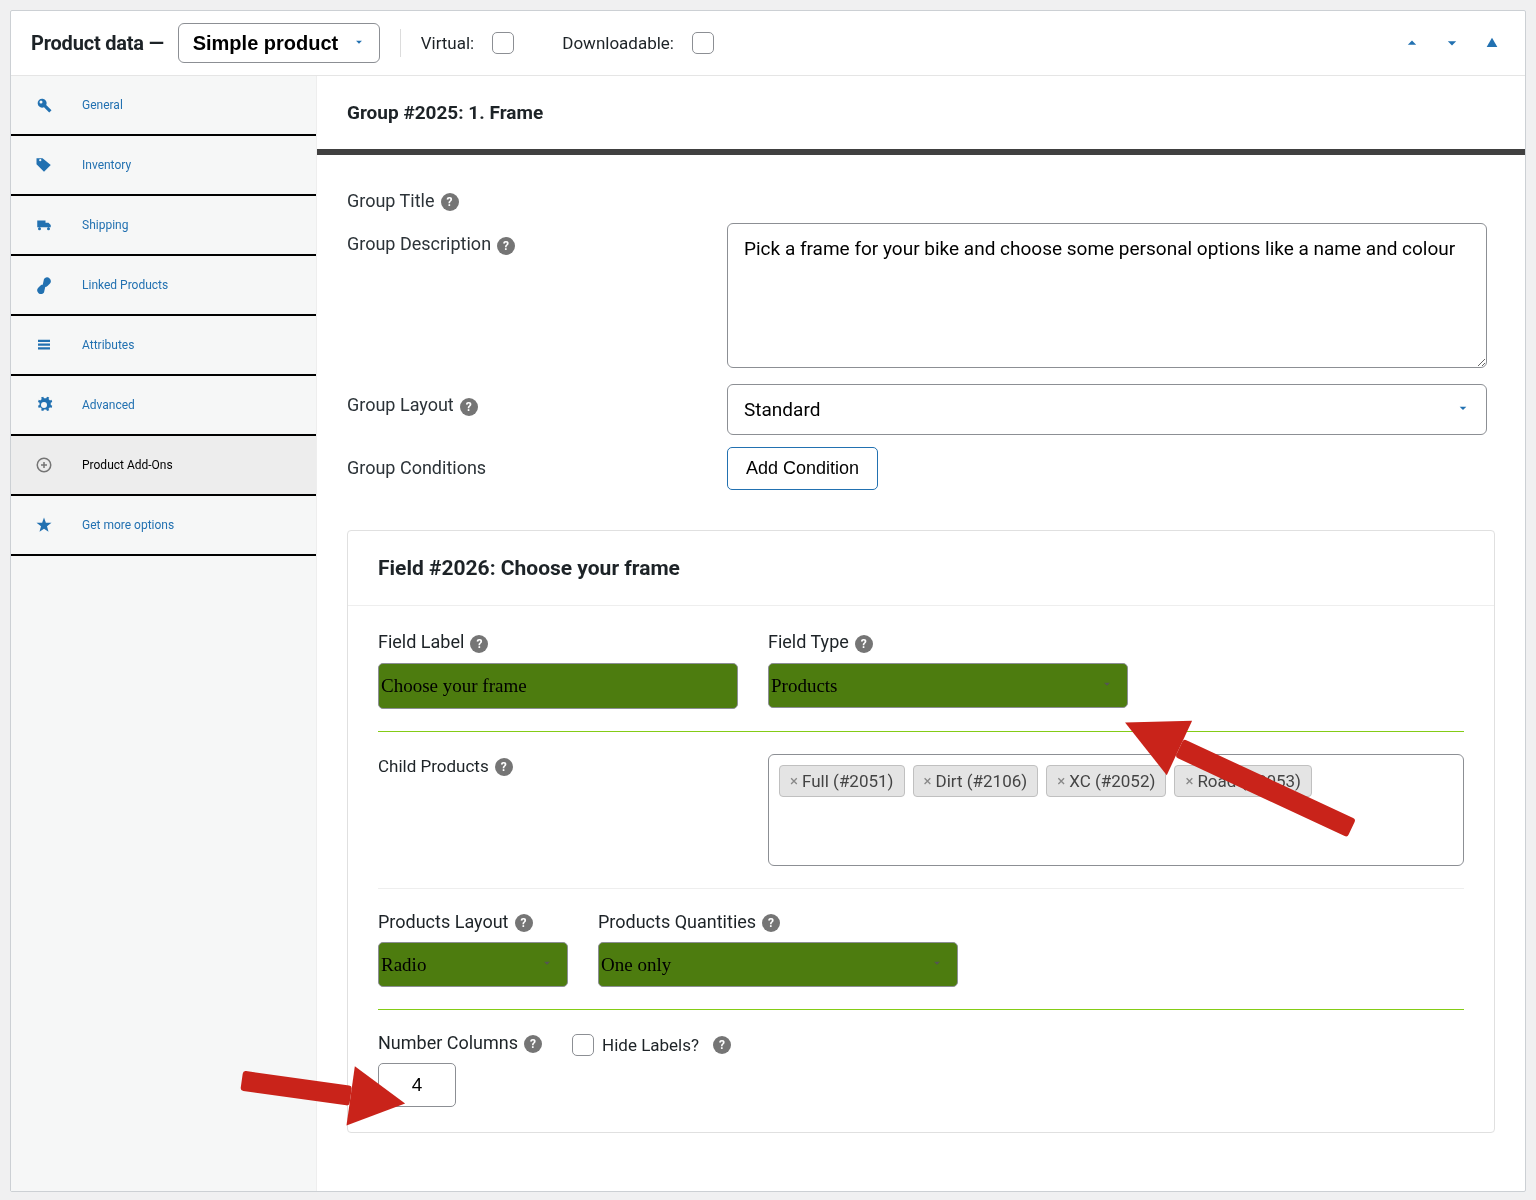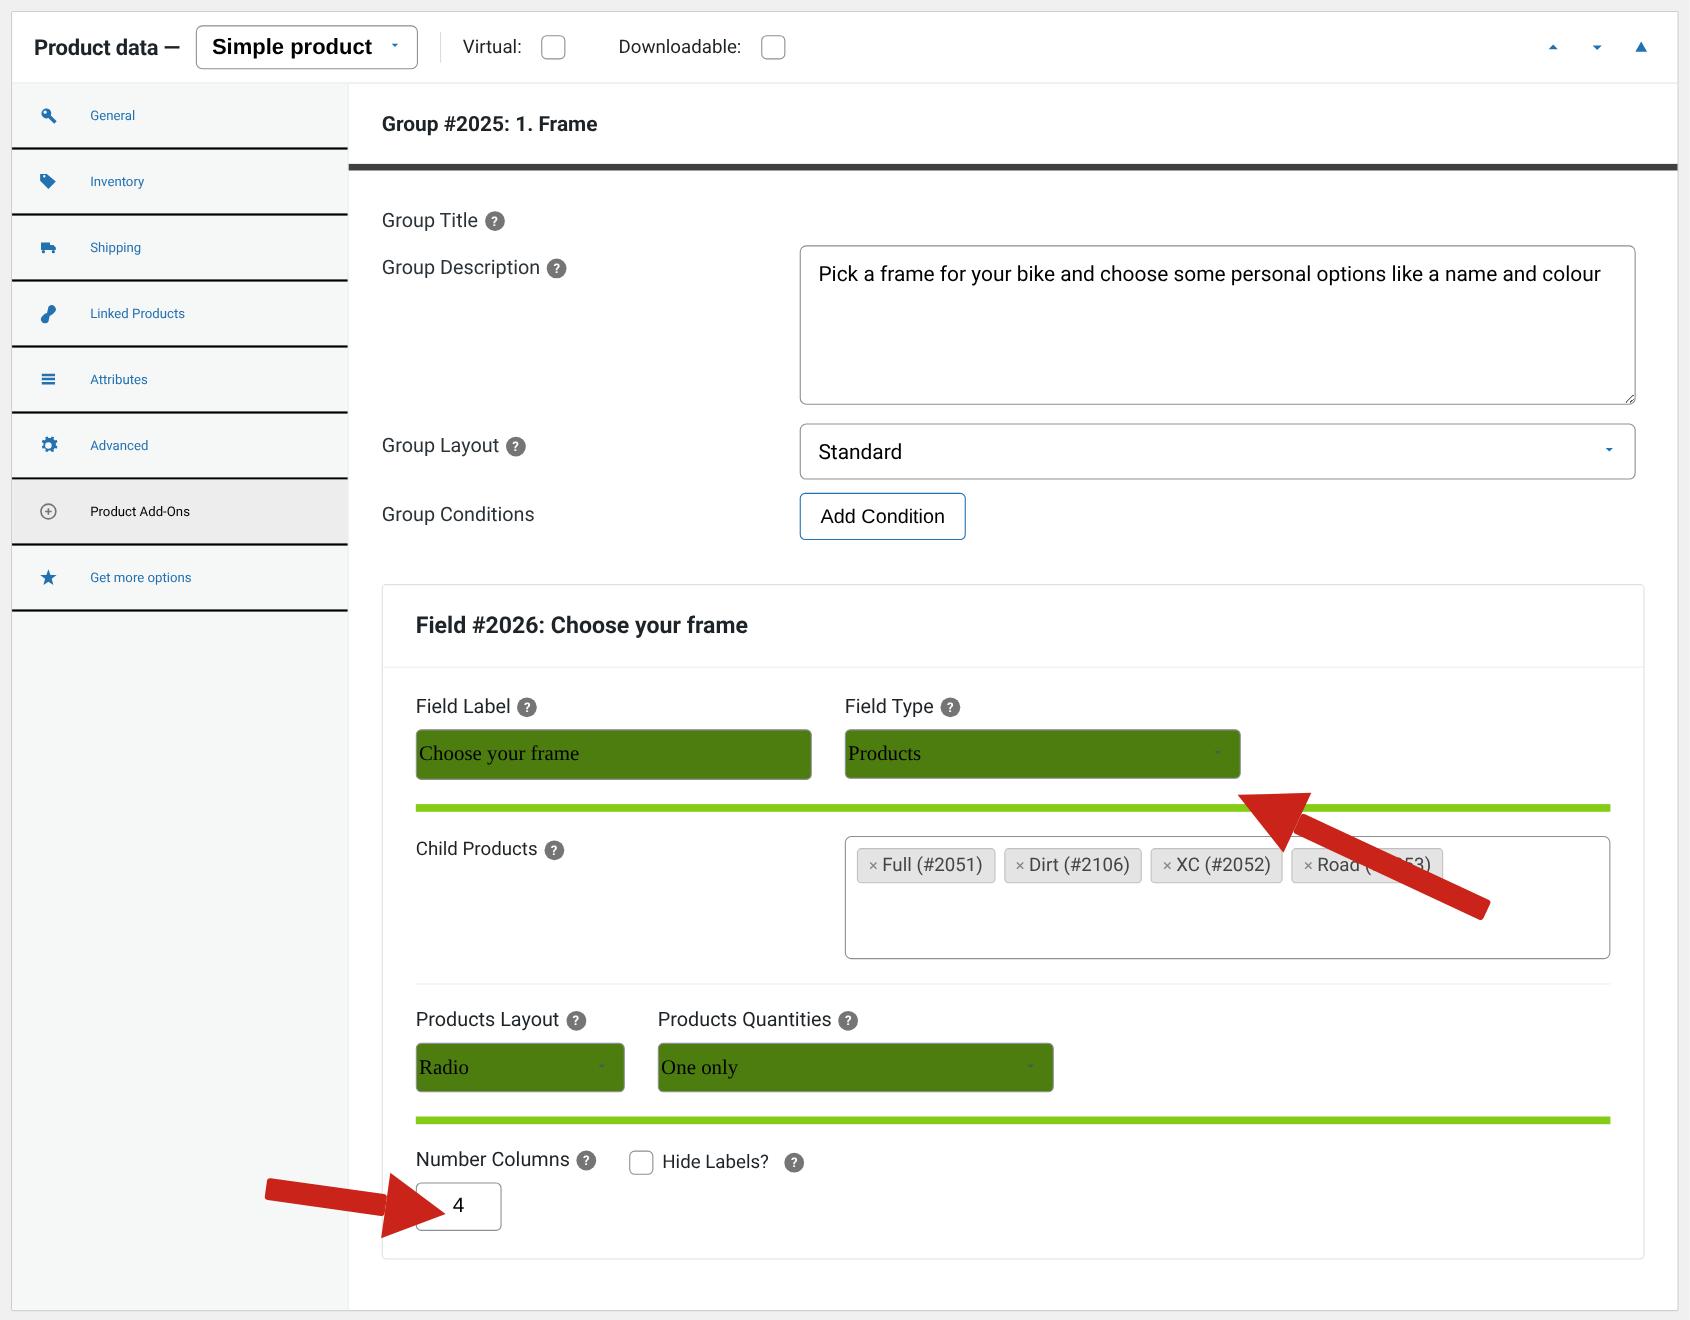--- a/index.html
+++ b/index.html
@@ -37,21 +37,21 @@
 .txtarea{min-height:145px;resize:both}
 .selbig{appearance:none;-webkit-appearance:none;padding-right:40px}
 .selwrap{position:relative;display:block;max-width:760px}
 .selwrap .caret{position:absolute;right:16px;top:50%;transform:translateY(-50%);pointer-events:none;color:#2271b1}
 .btn-outline{display:inline-block;padding:10px 18px;border:1.5px solid #2271b1;color:#000000;border-radius:5px;background:#fff;font-size:18px;cursor:pointer}
 
 
 .fieldbox{border:1px solid #e0e0e0;border-radius:4px;padding:0;margin:40px 0 0 0}
 .fieldbox .fb-head{padding:25px 30px;font-weight:700;font-size:21px;border-bottom:1px solid #eee}
 .fieldbox .fb-body{padding:25px 30px}
-.two-col{display:flex;gap:30px;border-bottom:7px solid #84cc16;padding-bottom:22px;margin-bottom:22px}
+.two-col{display:flex;gap:30px;border-bottom:1px solid #84cc16;padding-bottom:22px;margin-bottom:22px}
 .two-col .col{flex:1;max-width:360px}
 .smlabel{display:block;font-size:18px;margin-bottom:10px}
 .small-ipt{width:100%;padding:11px 2px;font-size:19px;border:1px solid #8c8f94;border-radius:5px;font-family:Liberation Serif, serif;box-sizing:border-box;background:#4d7c0f;appearance:none;-webkit-appearance:none}
 .small-selwrap{position:relative}
 .small-selwrap .caret{position:absolute;right:14px;top:50%;transform:translateY(-50%);pointer-events:none;color:#555}
 
 .child-tags{border:1px solid #8c8f94;border-radius:6px;padding:10px;min-height:90px;display:flex;flex-wrap:wrap;gap:8px;align-content:flex-start;max-width:740px}
 .tag{display:inline-flex;align-items:center;gap:4px;background:#e4e4e4;border:1px solid #c0c0c0;padding:5px 10px;border-radius:4px;font-size:17px;color:#444}
 .tag .x{color:#888;font-size:15px}
 

